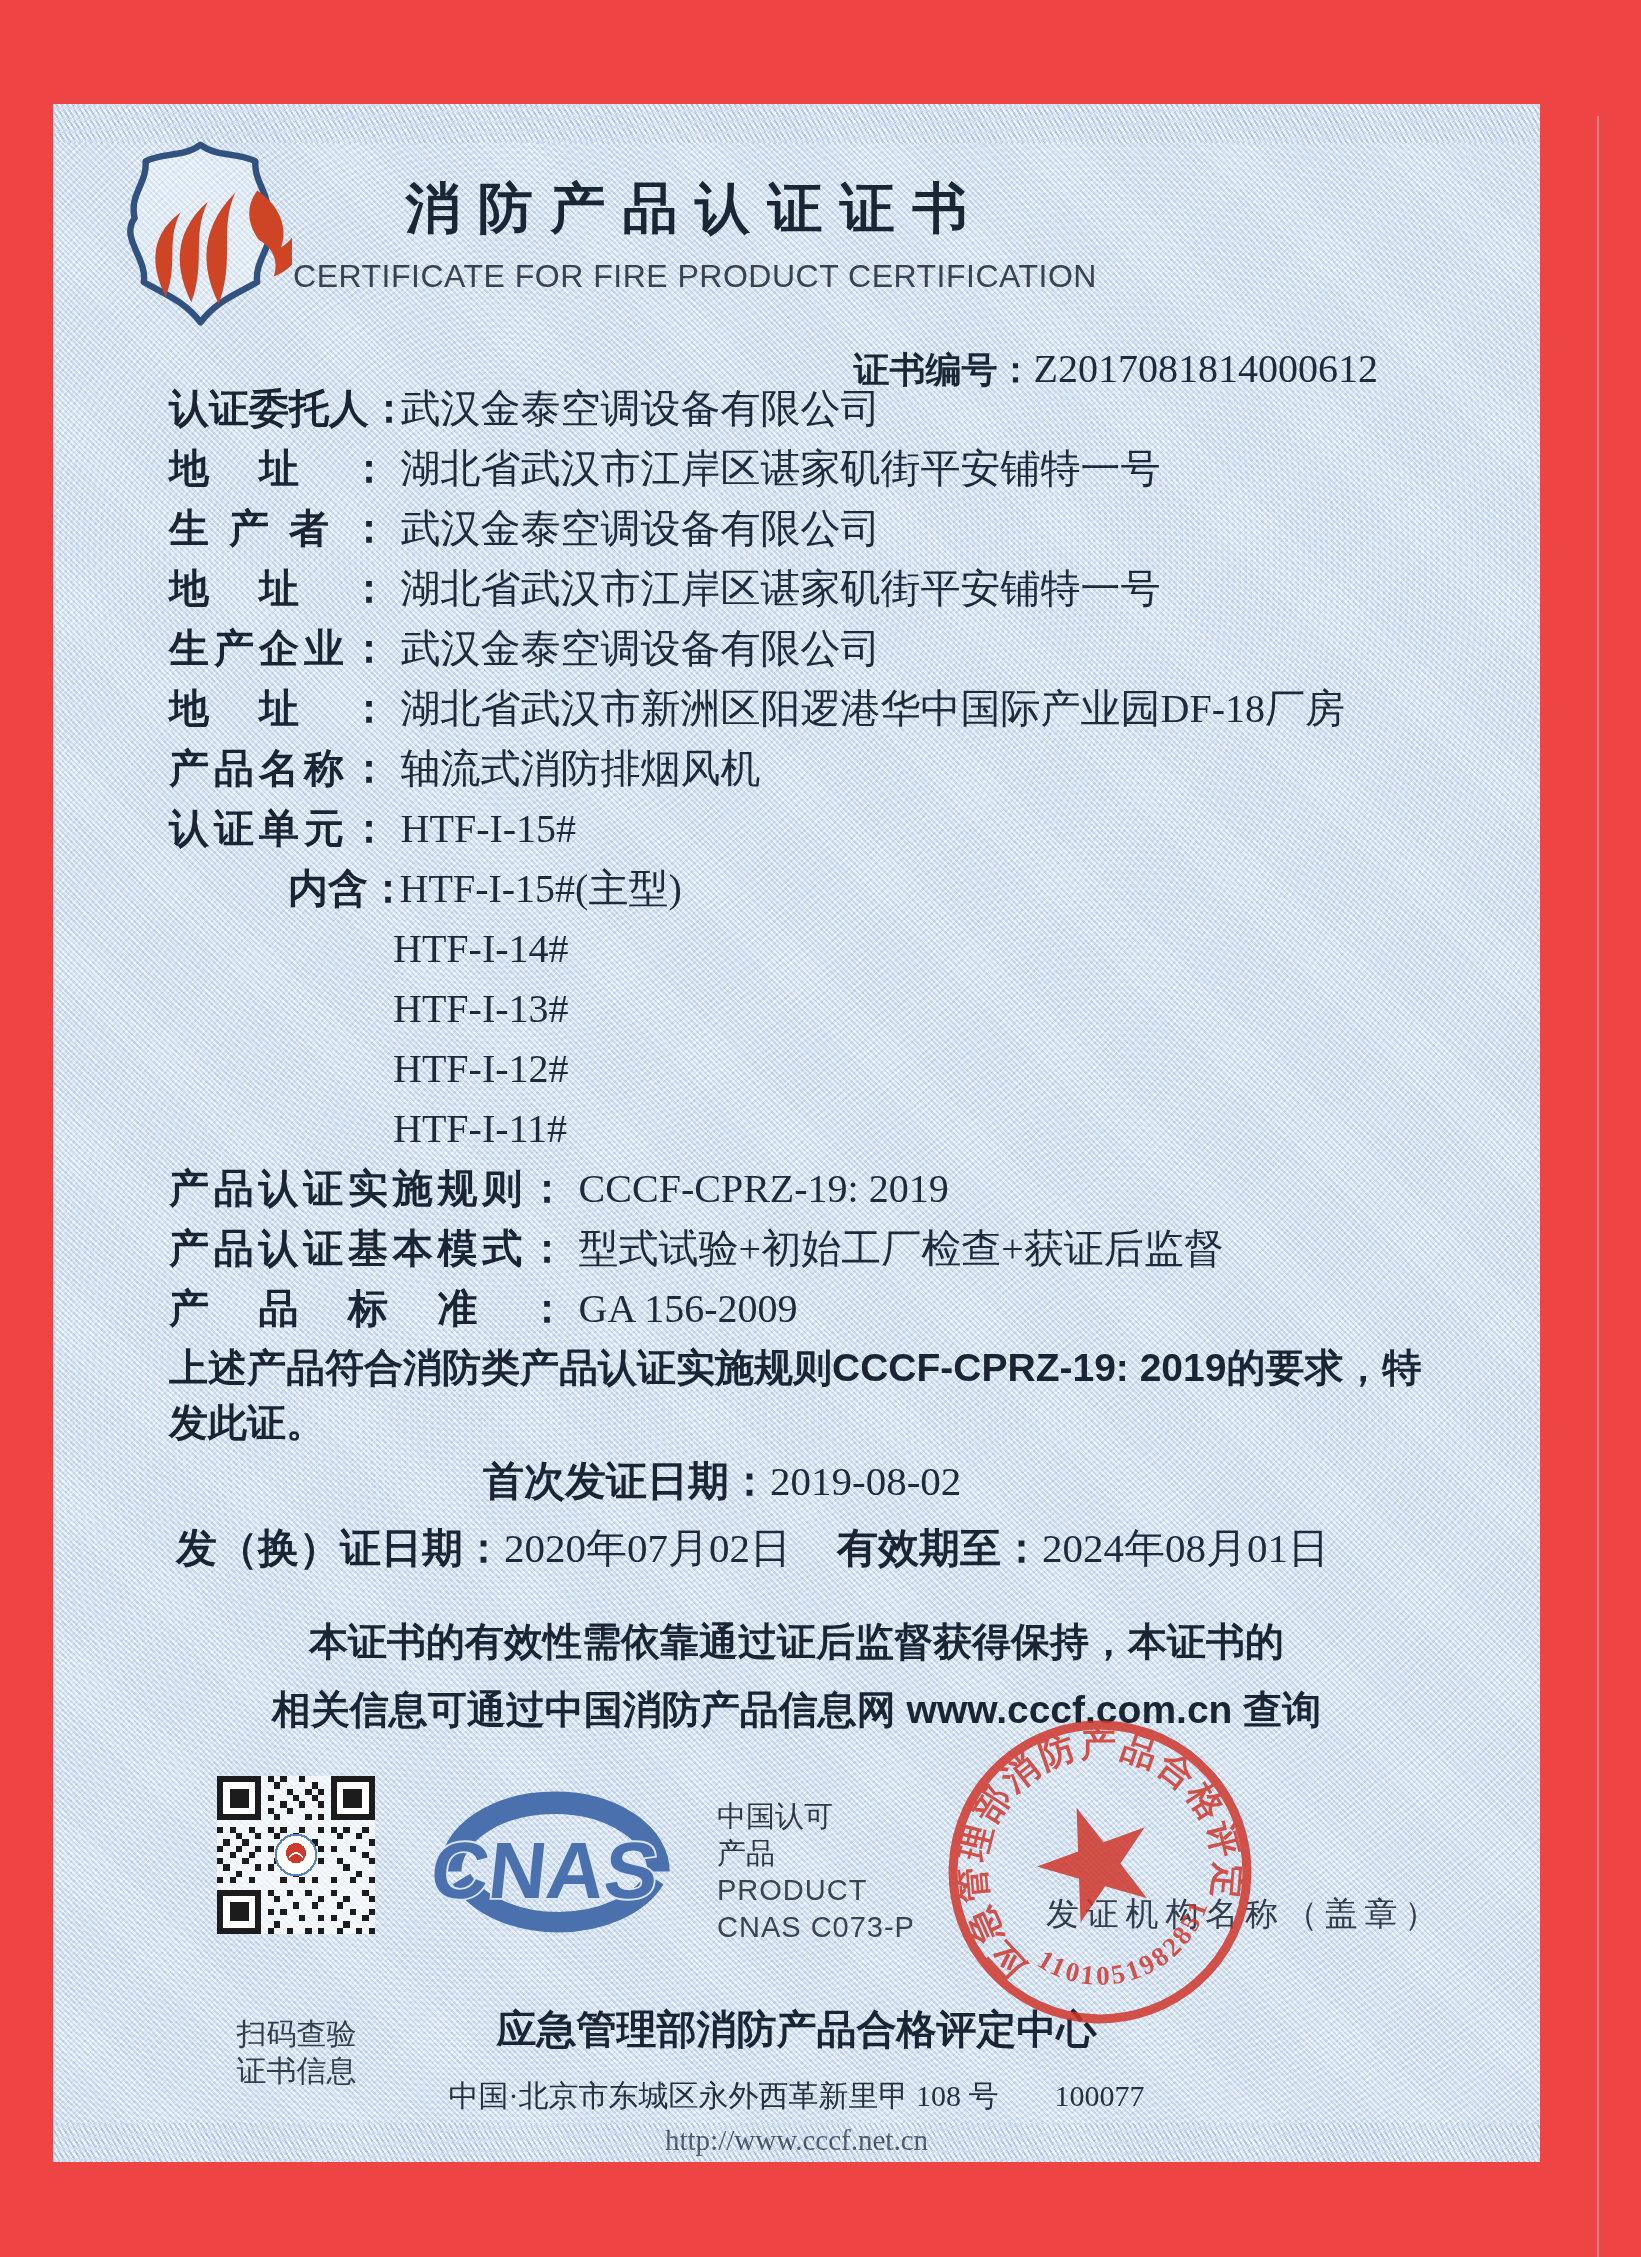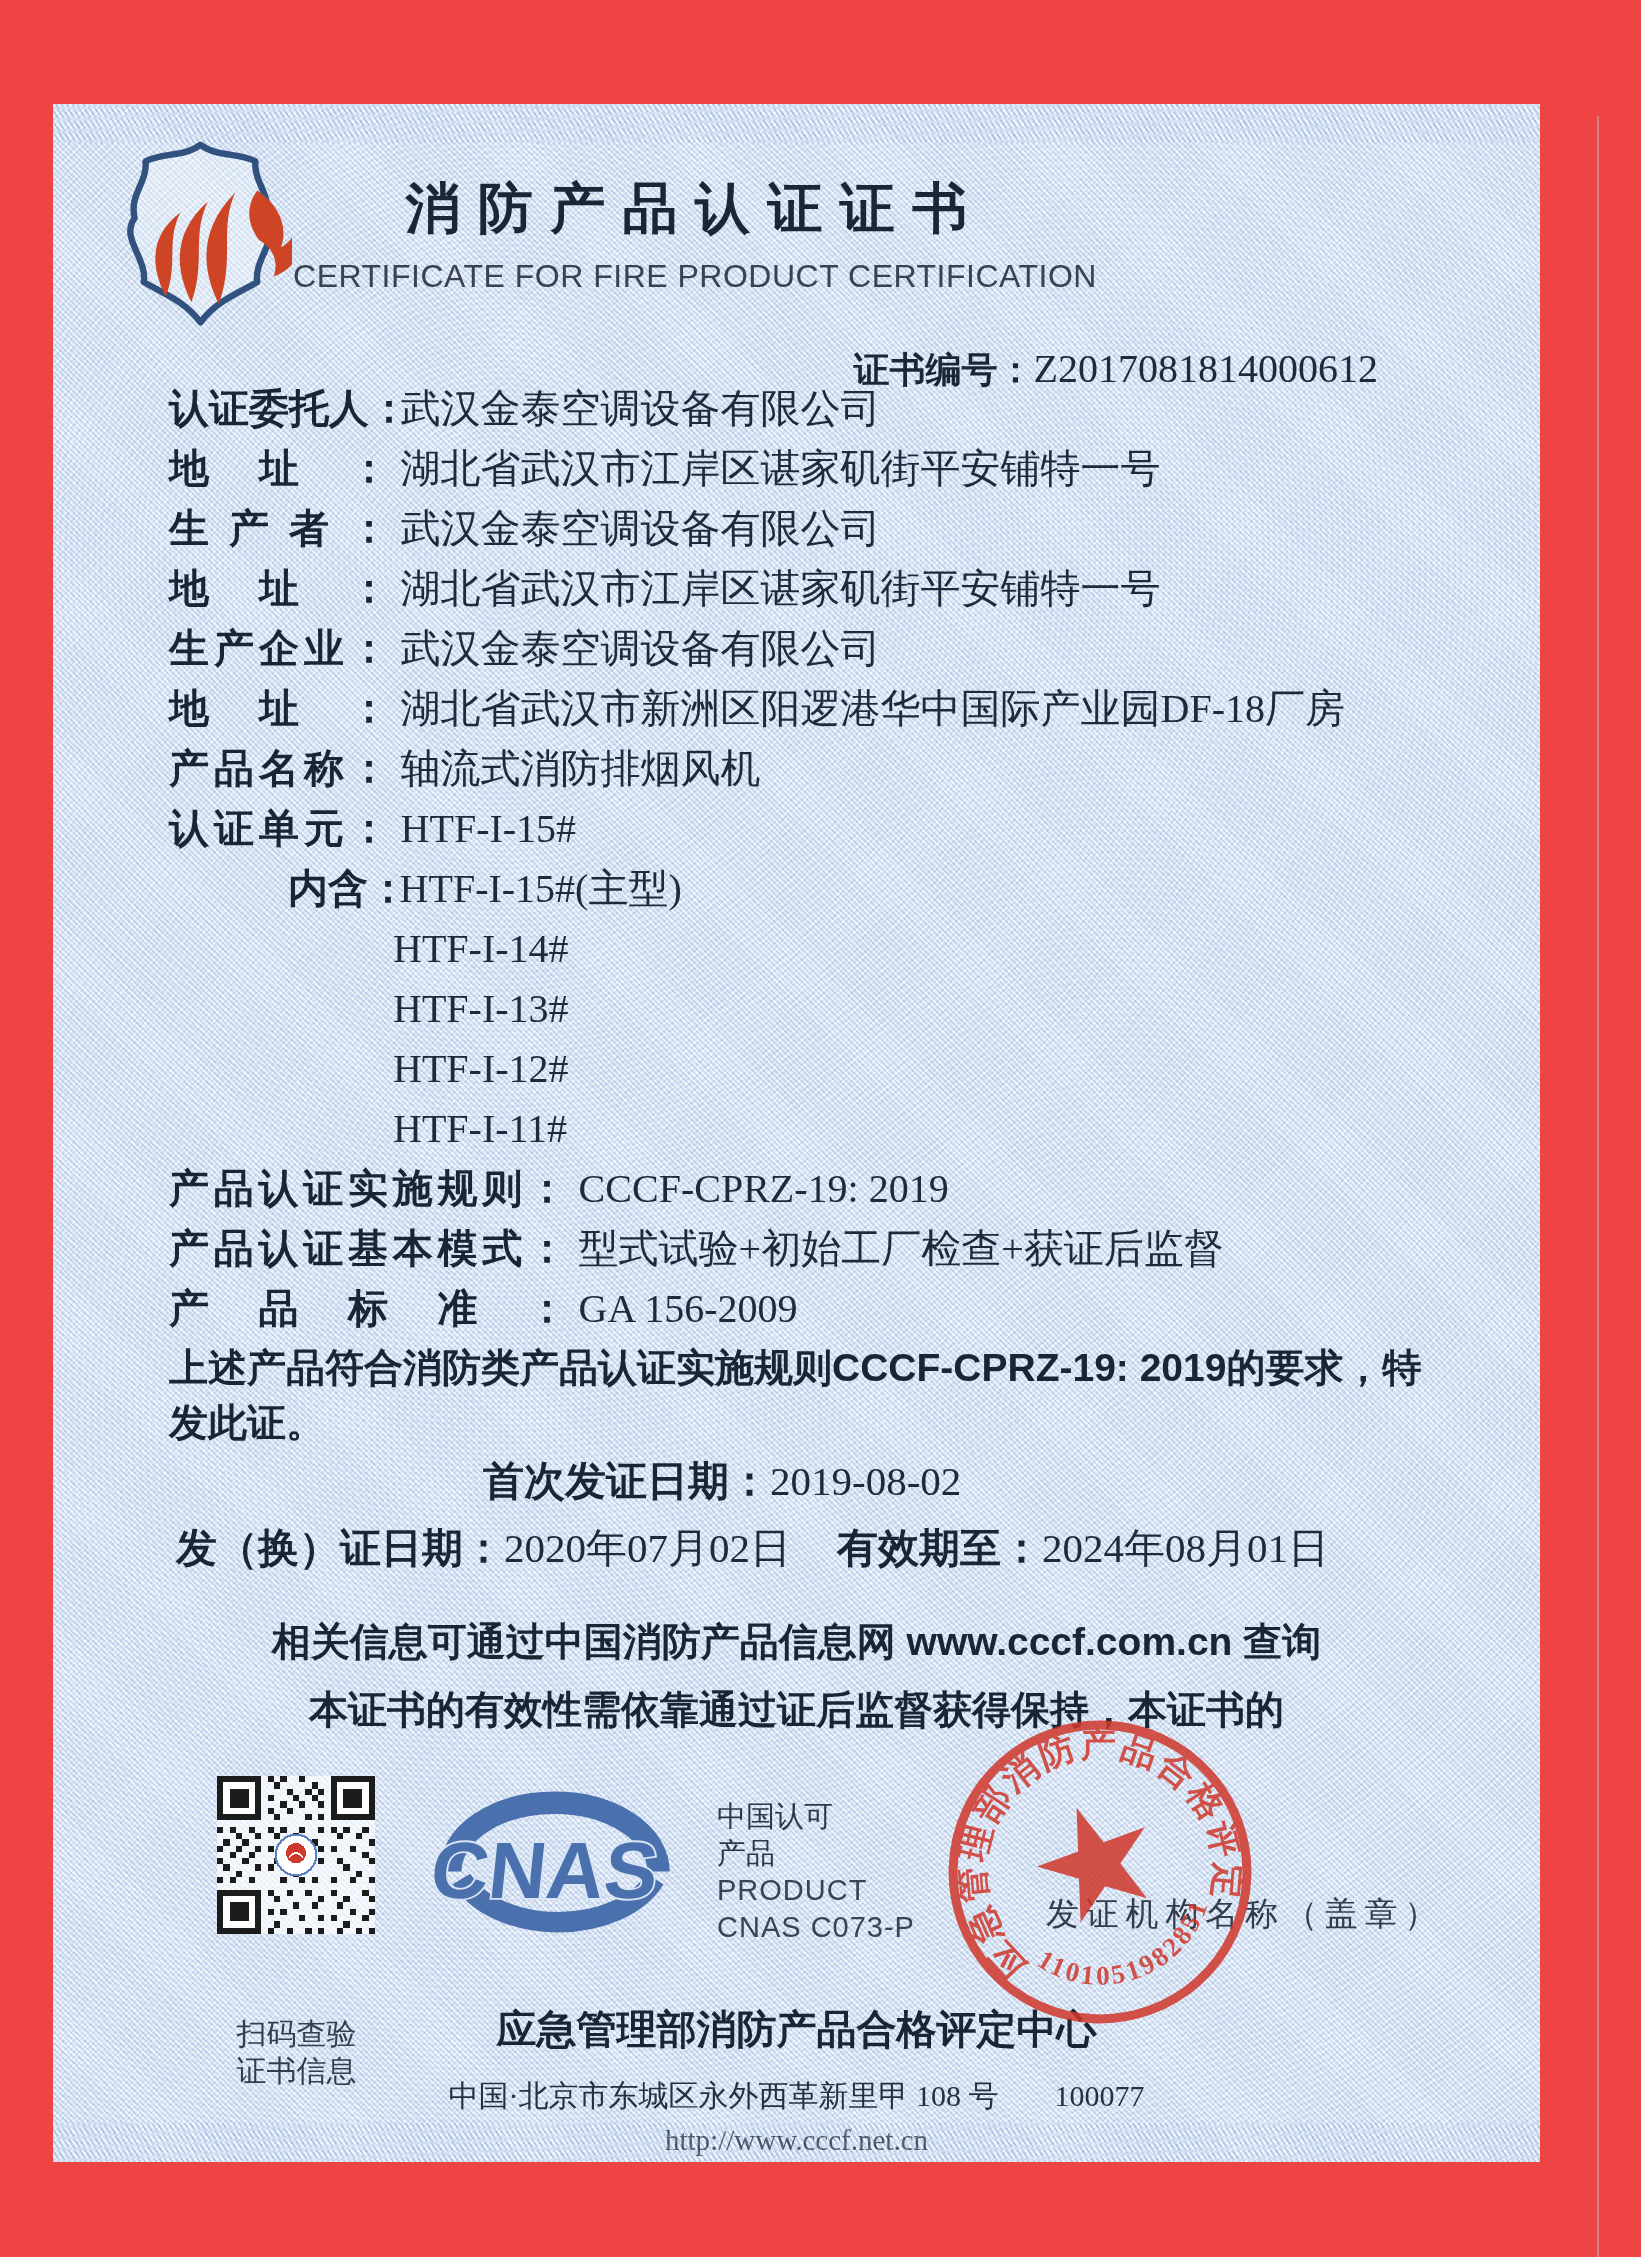--- a/index.html
+++ b/index.html
@@ -167,22 +167,22 @@
     <div class="statement">上述产品符合消防类产品认证实施规则CCCF-CPRZ-19: 2019的要求，特发此证。</div>
 
     <div class="first-issue">
       <span class="dl">首次发证日期：</span><span class="dv">2019-08-02</span>
     </div>
     <div class="reissue">
       <span class="dl">发（换）证日期：</span><span class="dv">2020年07月02日</span><span class="gap"></span><span class="dl">有效期至：</span><span class="dv">2024年08月01日</span>
     </div>
 
     <div class="notice">
+      <div>本证书的有效性需依靠通过证后监督获得保持，本证书的</div>
       <div>相关信息可通过中国消防产品信息网 www.cccf.com.cn 查询</div>
-      <div>本证书的有效性需依靠通过证后监督获得保持，本证书的</div>
     </div>
 
     <div class="qr">
       <svg viewBox="0 0 25 25" width="158" height="158" shape-rendering="crispEdges">
         <rect x="0" y="0" width="25" height="25" fill="rgba(255,255,255,.65)"></rect>
         <g fill="#1c1c1c">
           <rect x="0" y="0" width="7" height="7"></rect>
             <rect x="18" y="0" width="7" height="7"></rect>
             <rect x="0" y="18" width="7" height="7"></rect>
           <path d="M8 0h1v1h-1z M10 0h1v1h-1z M13 0h1v1h-1z M15 1h1v1h-1z M9 1h1v1h-1z M11 2h1v1h-1z M14 2h1v1h-1z M16 2h1v1h-1z

